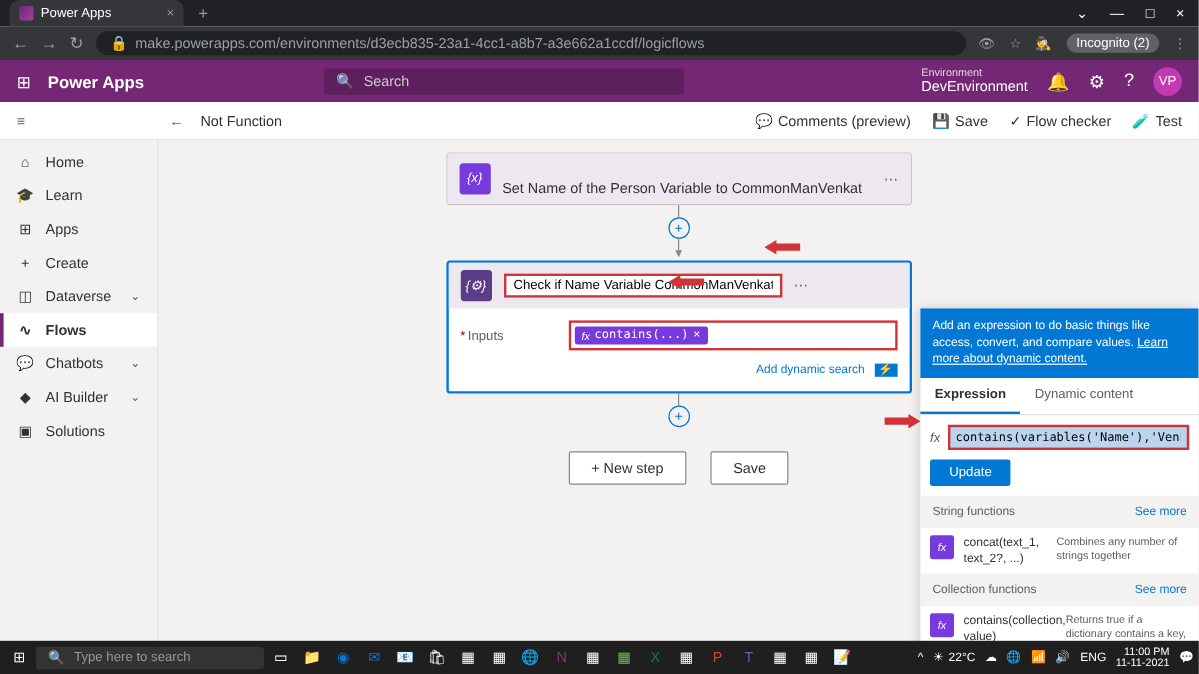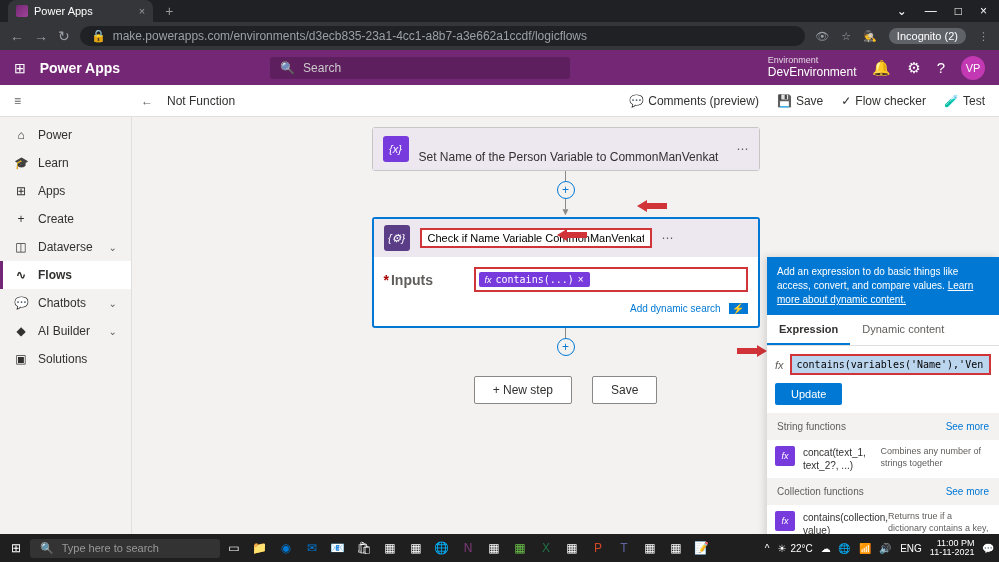--- a/index.html
+++ b/index.html
@@ -57,21 +57,21 @@
     .action-icon.dark { background: #5b3c87; }
     .action-title { flex: 1; color: #323130; margin-top: 16px; }
     .action-menu { color: #605e5c; cursor: pointer; }
     
     .action-card.selected { border: 2px solid #0078d4; }
     .action-card.selected .action-header { background: #ede7f0; }
     .title-input { border: 2px solid #d13438; padding: 2px 6px; font-size: 11px; background: #fff; width: 232px; }
     
     .action-body { padding: 10px; }
     .body-row { display: flex; align-items: center; gap: 10px; }
-    .body-label { font-size: 14px; color: #605e5c; width: 80px; font-weight: bold; }
+    .body-label { font-size: 11px; color: #605e5c; width: 80px; }
     .body-label::before { content: "*"; color: #a80000; margin-right: 2px; }
     .inputs-field { flex: 1; border: 2px solid #d13438; padding: 3px; display: flex; align-items: center; }
     .token { background: #773adc; color: #fff; font-size: 10px; padding: 2px 6px; border-radius: 2px; display: flex; align-items: center; gap: 4px; }
     .token .fx { font-style: italic; font-size: 9px; }
     .token .tx { font-family: monospace; }
     .token .x { cursor: pointer; }
     .dynamic-link { text-align: right; margin-top: 6px; }
     .dynamic-link a { color: #0078d4; font-size: 10px; text-decoration: none; }
     .dynamic-link .plus { background: #0078d4; color: #fff; padding: 0 3px; margin-left: 4px; font-size: 10px; }
     
@@ -189,21 +189,21 @@
         <span>🧪</span>
         <span>Test</span>
       </span>
   </div>
 </div>
 
 <div class="layout">
   <div class="sidebar">
     <div class="nav-item">
         <span class="nav-icon">⌂</span>
-        <span>Power</span>
+        <span>Home</span>
       </div>
     <div class="nav-item">
         <span class="nav-icon">🎓</span>
         <span>Learn</span>
       </div>
     <div class="nav-item">
         <span class="nav-icon">⊞</span>
         <span>Apps</span>
       </div>
     <div class="nav-item">

